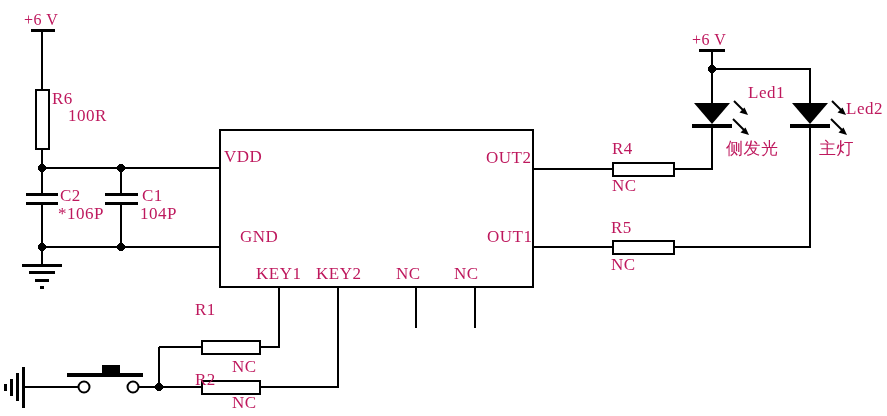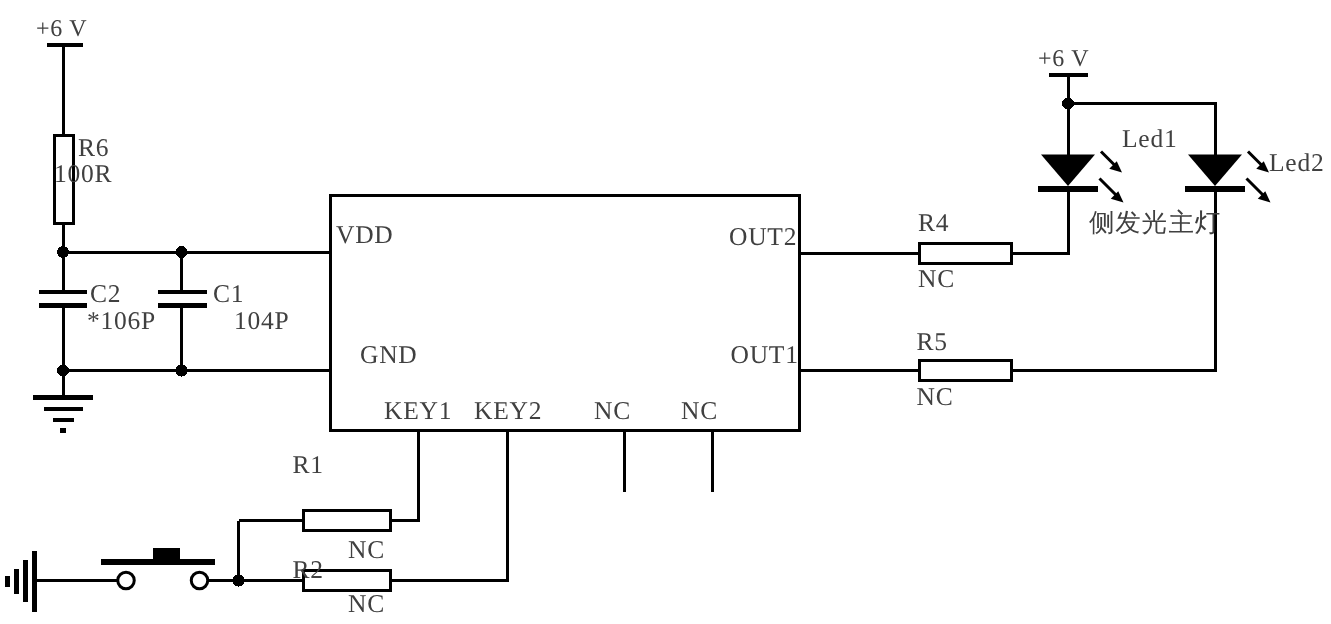--- a/index.html
+++ b/index.html
@@ -8,21 +8,21 @@
     width:887px;height:416px;
     background:#ffffff;
     overflow:hidden;
     font-family:"Liberation Serif","DejaVu Serif",serif;
   }
   #wiring{position:absolute;left:0;top:0;}
   .lbl{
     position:absolute;
     font-size:17px;
     line-height:1.1;
-    color:#404040;
+    color:#be185d;
     white-space:nowrap;
     letter-spacing:0.5px;
   }
   .lbl.small{font-size:16px;}
 </style>
 </head>
 <body>
 
 <div id="canvas">
 
@@ -173,45 +173,45 @@
           <path d="M831,119 L842,130"></path>
           <polygon points="847,135 838.5,132.5 843.5,127.5" fill="#000" stroke="none"></polygon>
         </g>
       </g>
 
     </g>
   </svg>
 
   <div class="lbl small" style="left:24px;top:11px">+6 V</div>
   <div class="lbl" style="left:52px;top:90px">R6</div>
-  <div class="lbl" style="left:36px;top:107px">100R</div>
+  <div class="lbl" style="left:68px;top:107px">100R</div>
 
   <div class="lbl" style="left:60px;top:187px">C2</div>
   <div class="lbl" style="left:58px;top:205px">*106P</div>
   <div class="lbl" style="left:142px;top:187px">C1</div>
-  <div class="lbl" style="left:156px;top:205px">104P</div>
+  <div class="lbl" style="left:140px;top:205px">104P</div>
 
   <div class="lbl" style="left:224px;top:148px">VDD</div>
   <div class="lbl" style="left:240px;top:228px">GND</div>
   <div class="lbl" style="left:486px;top:149px">OUT2</div>
   <div class="lbl" style="left:487px;top:228px">OUT1</div>
   <div class="lbl" style="left:256px;top:265px">KEY1</div>
   <div class="lbl" style="left:316px;top:265px">KEY2</div>
   <div class="lbl" style="left:396px;top:265px">NC</div>
   <div class="lbl" style="left:454px;top:265px">NC</div>
 
   <div class="lbl" style="left:612px;top:140px">R4</div>
   <div class="lbl" style="left:612px;top:177px">NC</div>
   <div class="lbl" style="left:611px;top:219px">R5</div>
   <div class="lbl" style="left:611px;top:256px">NC</div>
 
   <div class="lbl small" style="left:692px;top:31px">+6 V</div>
   <div class="lbl" style="left:748px;top:84px">Led1</div>
   <div class="lbl" style="left:726px;top:140px">侧发光</div>
   <div class="lbl" style="left:846px;top:100px">Led2</div>
-  <div class="lbl" style="left:779px;top:140px">主灯</div>
+  <div class="lbl" style="left:819px;top:140px">主灯</div>
 
   <div class="lbl" style="left:195px;top:301px">R1</div>
   <div class="lbl" style="left:232px;top:358px">NC</div>
   <div class="lbl" style="left:195px;top:371px">R2</div>
   <div class="lbl" style="left:232px;top:394px">NC</div>
 
 </div>
 
 </body></html>

